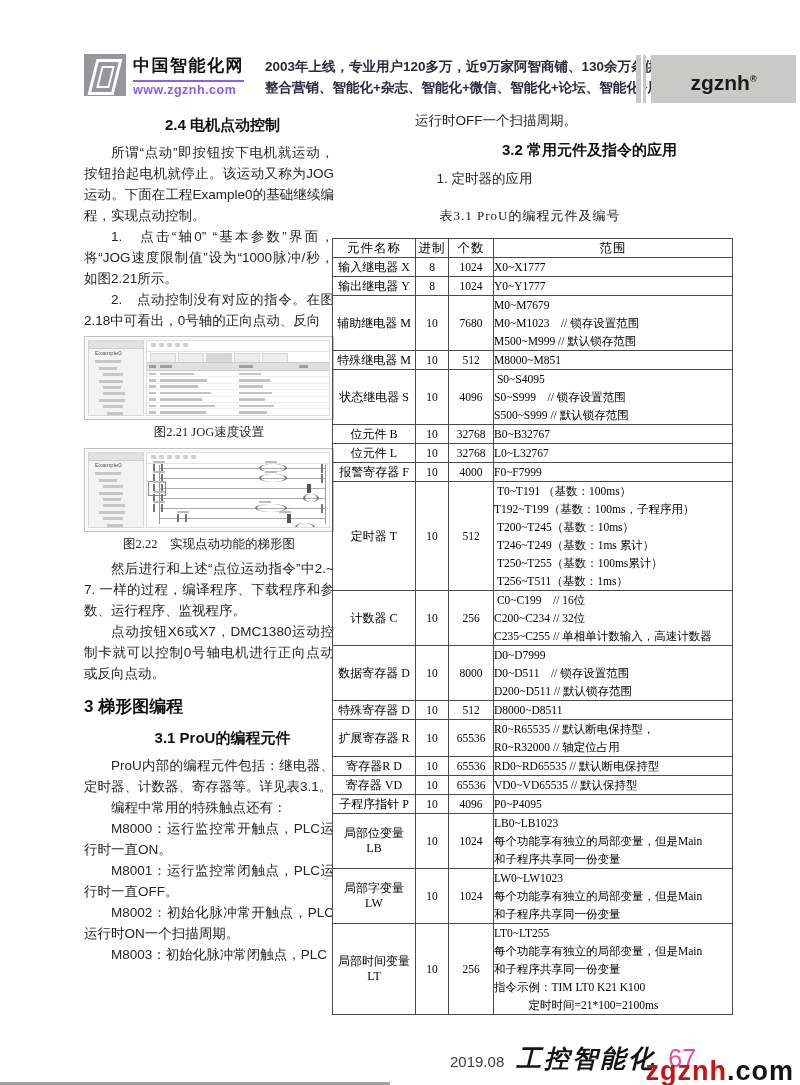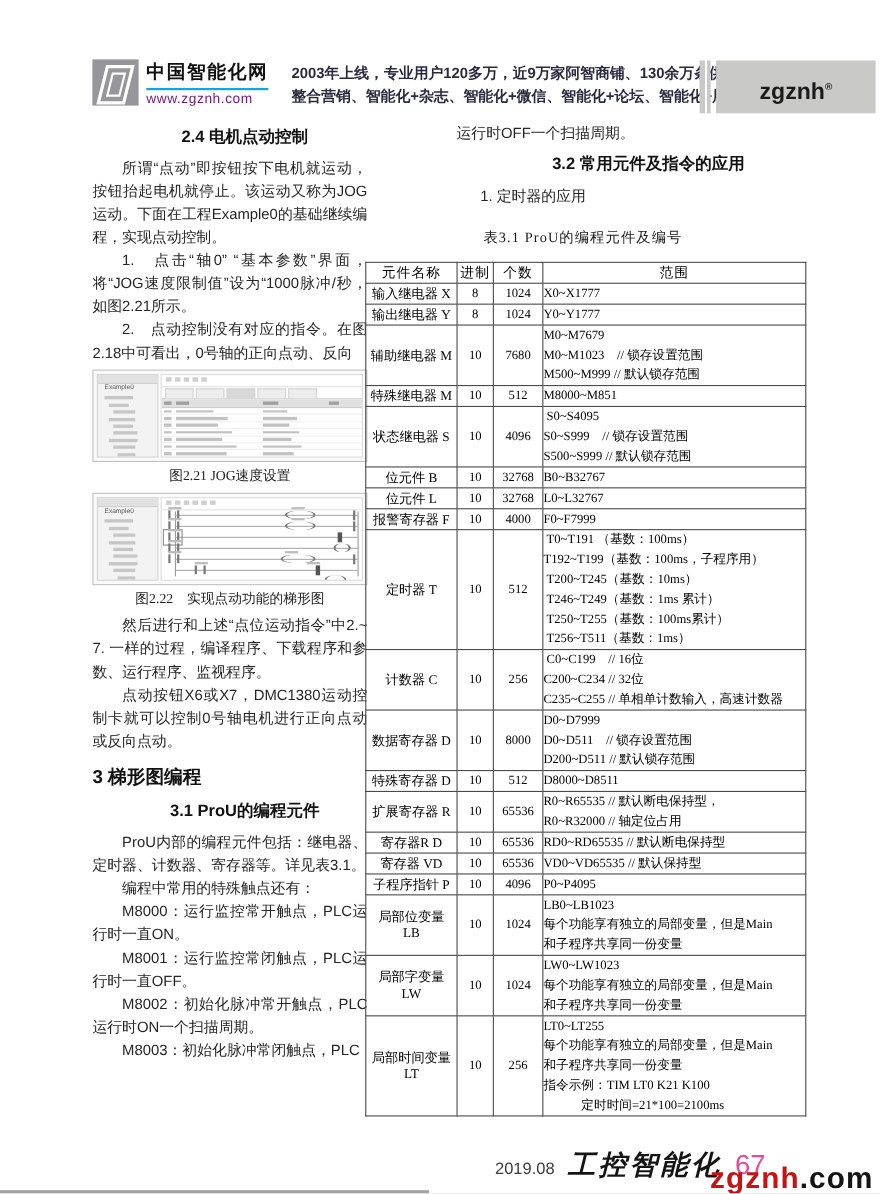--- a/index.html
+++ b/index.html
@@ -6,21 +6,21 @@
   .page{position:relative;width:800px;height:1085px;margin:0 auto;background:#fff;
         font-family:"Liberation Sans",sans-serif;color:#262626;overflow:hidden;}
 
   
   .logo{position:absolute;left:84px;top:54px;display:flex;align-items:flex-start;}
   .logo-mark{width:42px;height:42px;background:#97979b;position:relative;overflow:hidden;flex:none;}
   .lm1{position:absolute;left:8px;top:5px;width:20px;height:30px;border:3px solid #fff;transform:skewX(-14deg);}
   .lm2{position:absolute;left:15px;top:12px;width:9px;height:18px;border:2px solid #fff;transform:skewX(-14deg);}
   .logo-text{margin-left:7px;}
   .logo-title{font-size:17px;font-weight:bold;color:#101010;letter-spacing:1.5px;white-space:nowrap;}
-  .logo-url{font-size:12.5px;font-weight:normal;color:#701a75;border-top:2px solid #0ea5e9;margin-top:3px;padding-top:1px;letter-spacing:.5px;}
+  .logo-url{font-size:12.5px;font-weight:bold;color:#8b5cf6;border-top:2px solid #8b5cf6;margin-top:3px;padding-top:1px;letter-spacing:.5px;}
   .header-lines{position:absolute;left:265px;top:56px;width:372px;font-size:13.5px;font-weight:bold;
                 color:#2a2a3e;line-height:21px;white-space:nowrap;}
   .brand-bar{position:absolute;left:636px;top:55px;width:10px;height:48px;
              background:linear-gradient(90deg,#c9c9c7 0 5px,#ffffff 5px 7px,#c9c9c7 7px 10px);}
   .brand-box{position:absolute;left:651px;top:55px;width:145px;height:48px;background:#c9c9c7;
              text-align:center;line-height:48px;font-size:21px;font-weight:bold;color:#1b1b1b;}
   .brand-box sup{font-size:9px;}
 
   
   .col-l{position:absolute;left:84px;top:110px;width:250px;font-size:13.5px;line-height:21px;text-align:justify;}

